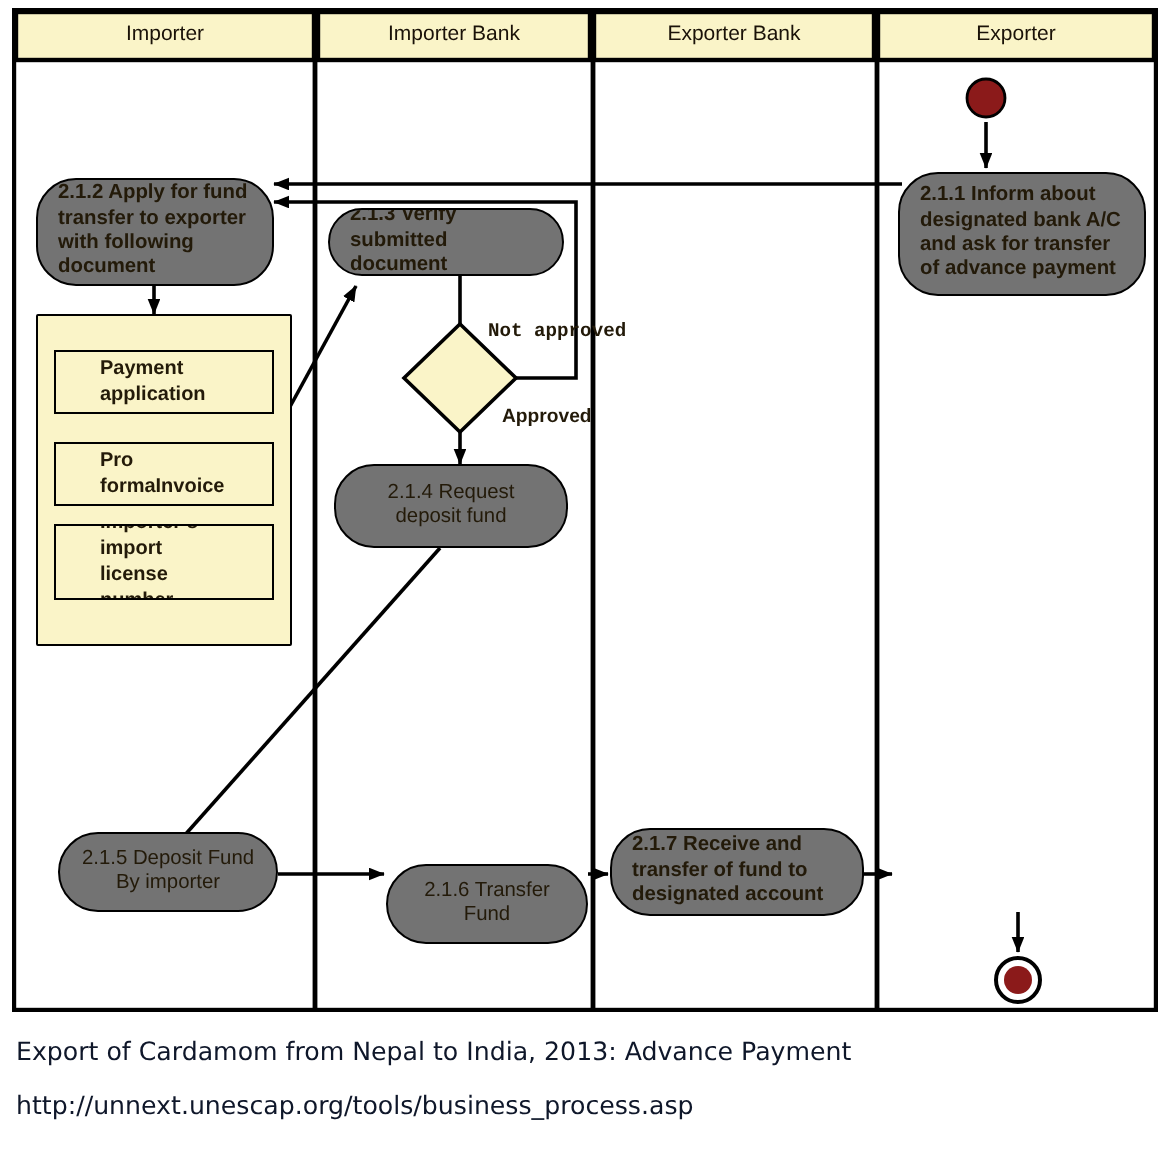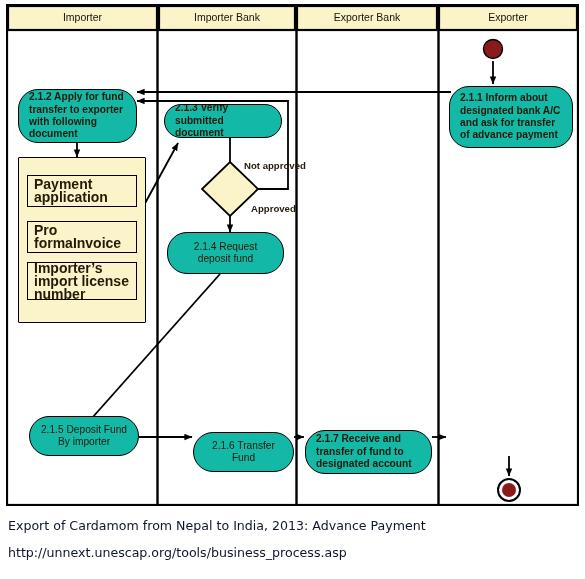--- a/index.html
+++ b/index.html
@@ -44,21 +44,21 @@
     font-size: 10.5px;
     color: #1a1208;
     white-space: nowrap;
     overflow: hidden;
   }
 
   
   .node {
     position: absolute;
     box-sizing: border-box;
-    background: #14b8a6;
+    background: #737373;
     border: 1.6px solid #000000;
     border-radius: 20px;
     color: #231a09;
     font-size: 10.2px;
     line-height: 12.4px;
     display: flex;
     align-items: center;
     justify-content: center;
     text-align: center;
     padding: 2px 8px;
@@ -79,26 +79,26 @@
     background: #faf4c8;
     border: 1.6px solid #000000;
     border-radius: 1px;
   }
   .doc-item {
     position: absolute;
     box-sizing: border-box;
     background: #faf4c8;
     border: 1.6px solid #000000;
     color: #231a09;
-    font-size: 14px;
+    font-size: 10px;
     line-height: 13px;
     font-weight: bold;
     display: flex;
     align-items: center;
-    padding: 2px 6px;
+    padding: 2px 22px;
     overflow: hidden;
   }
 
   
   .diamond-label {
     position: absolute;
     font-size: 9.6px;
     line-height: 11px;
     font-weight: bold;
     color: #231a09;
@@ -205,40 +205,40 @@
       <span>Pro formaInvoice</span>
     </div>
     <div class="doc-item" style="left:21px;top:258px;width:110px;height:38px;">
       <span>Importer’s import license number</span>
     </div>
 
     <div class="node left-align" style="left:158px;top:100px;width:118px;height:34px;">
       <span>2.1.3 Verify submitted document</span>
     </div>
 
-    <div class="diamond-label" style="left:238px;top:156px;">
+    <div class="diamond-label" style="left:238px;top:156px;font-family:Liberation Mono, monospace;">
       <span>Not approved</span>
     </div>
     <div class="diamond-label" style="left:245px;top:199px;">
       <span>Approved</span>
     </div>
 
     <div class="node" style="left:161px;top:228px;width:117px;height:42px;">
       <span>2.1.4 Request deposit fund</span>
     </div>
 
     <div class="node" style="left:23px;top:412px;width:110px;height:40px;">
       <span>2.1.5 Deposit Fund By importer</span>
     </div>
 
     <div class="node" style="left:187px;top:428px;width:101px;height:40px;">
       <span>2.1.6 Transfer Fund</span>
     </div>
 
-    <div class="node left-align" style="left:299px;top:426px;width:127px;height:44px;">
+    <div class="node left-align" style="left:299px;top:410px;width:127px;height:44px;">
       <span>2.1.7 Receive  and transfer of fund to designated account</span>
     </div>
 
 
   </div>
 
   <div class="caption" id="caption-title">Export of Cardamom from Nepal to India, 2013: Advance Payment</div>
   <div class="caption" id="caption-url">http://unnext.unescap.org/tools/business_process.asp</div>
 
 </div>

